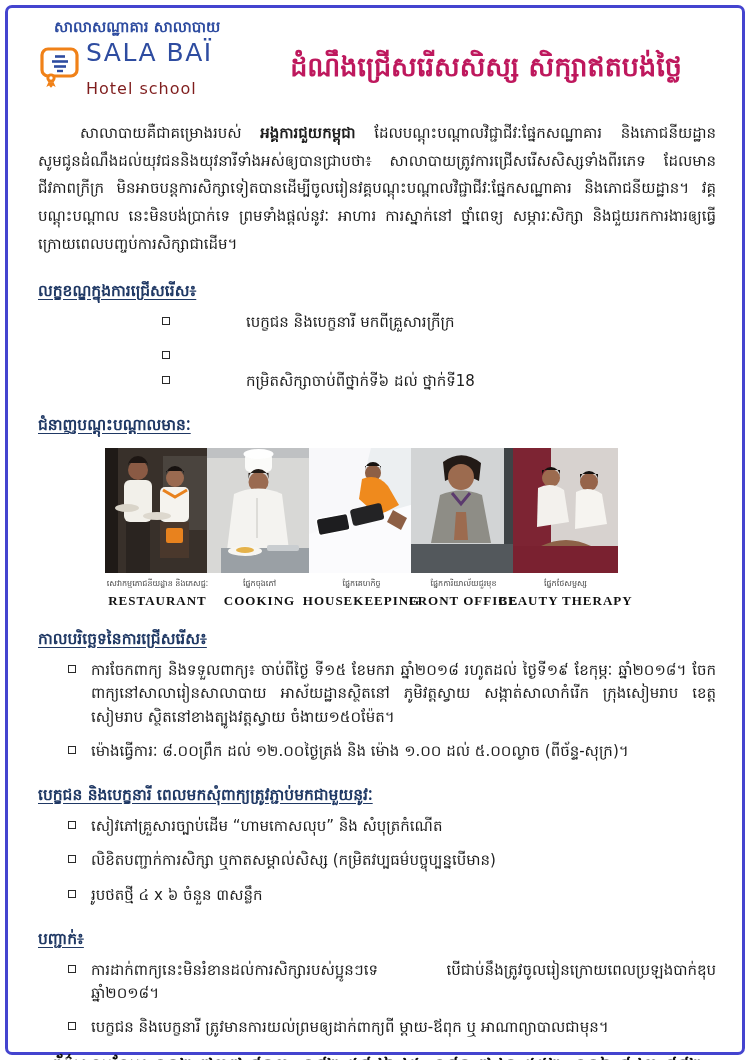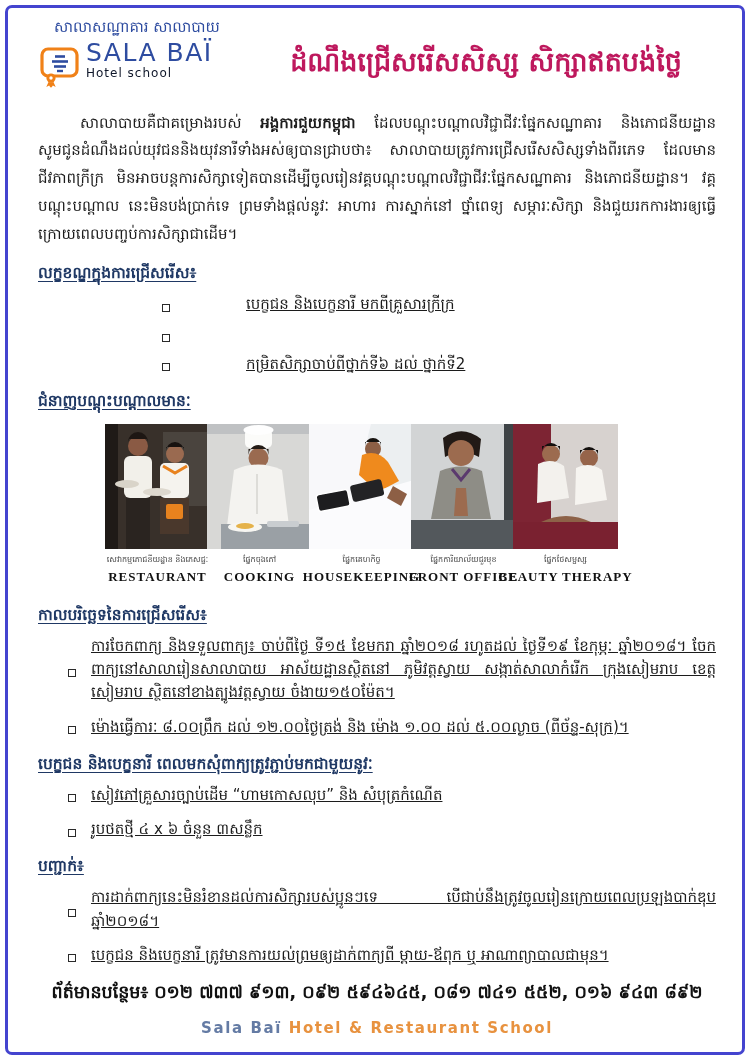--- a/index.html
+++ b/index.html
@@ -5,38 +5,38 @@
   * { margin:0; padding:0; box-sizing:border-box; }
   html,body { width:750px; height:1060px; background:#ffffff; }
   body { font-family:"DejaVu Sans", sans-serif; color:#1c1c1c; position:relative; overflow:hidden; }
   .frame { position:absolute; top:5px; left:5px; right:5px; bottom:5px;
            border:3px solid #4444cf; border-radius:7px; pointer-events:none; }
   .content { position:absolute; top:10px; left:38px; right:34px; }
 
   
   .header { display:flex; margin-top:8px; }
   .logo-block { width:218px; flex:none; }
-  .logo-khmer { color:#2e4ca0; font-weight:normal; font-size:15px; line-height:1.3; margin-left:16px; }
+  .logo-khmer { color:#2e4ca0; font-weight:bold; font-size:15px; line-height:1.3; margin-left:16px; }
   .logo-row { display:flex; align-items:flex-start; margin-top:2px; }
   .logo-icon { width:46px; height:46px; flex:none; margin-top:2px; }
   .logo-texts { margin-left:2px; }
   .logo-name { color:#2e4ca0; font-size:25px; letter-spacing:1.5px; line-height:1.05; font-weight:500; }
-  .logo-sub { color:#0f172a; font-size:12px; letter-spacing:1px; margin-top:0px; }
+  .logo-sub { color:#7f1d1d; font-size:16px; letter-spacing:1px; margin-top:13px; }
   .title-block { flex:1; display:flex; align-items:center; justify-content:center;
                  font-size:27px; font-weight:bold; color:#be185d; padding-top:18px; line-height:1.25; text-align:center; }
 
   
   .intro { margin-top:22px; font-size:15px; line-height:1.85; text-align:justify; text-indent:42px; }
   .intro b { font-weight:bold; }
 
   
-  .sec-heading { font-size:15.5px; font-weight:bold; color:#1f3864; margin-top:15px;
+  .sec-heading { font-size:15.5px; font-weight:bold; color:#1f3864; margin-top:22px;
                  text-decoration:underline; text-underline-offset:3px; }
   .bullets { margin-top:7px; }
-  .bullet { display:flex; align-items:center; font-size:15px; line-height:1.55; margin-bottom:11px;text-decoration:underline; }
+  .bullet { display:flex; align-items:flex-start; font-size:15px; line-height:1.55; margin-bottom:11px; }
   .sq { width:8px; height:8px; border:1.5px solid #2a2a2a; flex:none; margin-top:6px; }
   .indent-deep .bullet { margin-left:124px; }
   .indent-deep .bullet .txt { margin-left:76px; }
   .indent-std .bullet { margin-left:30px; }
   .indent-std .bullet .txt { margin-left:15px; }
   .txt { text-align:justify; }
 
   
   .photos-row { display:flex; gap:3px; margin:10px 0 0 70px; }
   .photo-col { width:99px; flex:none; display:flex; flex-direction:column; align-items:center; }
@@ -93,21 +93,21 @@
   <div class="bullets indent-deep">
     <div class="bullet">
         <span class="sq"></span>
         <span class="txt">បេក្ខជន និងបេក្ខនារី មកពីគ្រួសារក្រីក្រ</span>
       </div>
     <div class="bullet">
         <span class="sq"></span>
       </div>
     <div class="bullet">
         <span class="sq"></span>
-        <span class="txt">កម្រិតសិក្សាចាប់ពីថ្នាក់ទី៦ ដល់ ថ្នាក់ទី2</span>
+        <span class="txt">កម្រិតសិក្សាចាប់ពីថ្នាក់ទី៦ ដល់ ថ្នាក់ទី18</span>
       </div>
   </div>
 
   <div class="sec-heading">ជំនាញបណ្ដុះបណ្ដាលមានៈ</div>
   <div class="photos-row">
 
     <div class="photo-col">
       <svg class="photo-img" viewBox="0 0 105 125">
         <rect width="105" height="125" fill="#38302a"></rect>
         <rect width="13" height="125" fill="#1f1a17"></rect>
@@ -216,20 +216,24 @@
   </div>
 
   <div class="sec-heading">បេក្ខជន និងបេក្ខនារី ពេលមកសុំពាក្យត្រូវភ្ជាប់មកជាមួយនូវៈ</div>
   <div class="bullets indent-std">
     <div class="bullet">
         <span class="sq"></span>
         <span class="txt">សៀវភៅគ្រួសារច្បាប់ដើម “ហាមកោសលុប” និង សំបុត្រកំណើត</span>
       </div>
     <div class="bullet">
         <span class="sq"></span>
+        <span class="txt">លិខិតបញ្ជាក់ការសិក្សា ឬកាតសម្គាល់សិស្ស (កម្រិតវប្បធម៌បច្ចុប្បន្នបើមាន)</span>
+      </div>
+    <div class="bullet">
+        <span class="sq"></span>
         <span class="txt">រូបថតថ្មី ៤ x ៦ ចំនួន ៣សន្លឹក</span>
       </div>
   </div>
 
   <div class="sec-heading">បញ្ជាក់៖</div>
   <div class="bullets indent-std">
     <div class="bullet">
         <span class="sq"></span>
         <span class="txt">ការដាក់ពាក្យនេះមិនរំខានដល់ការសិក្សារបស់ប្អូនៗទេ បើជាប់នឹងត្រូវចូលរៀនក្រោយពេលប្រឡងបាក់ឌុបឆ្នាំ២០១៨។</span>
       </div>

